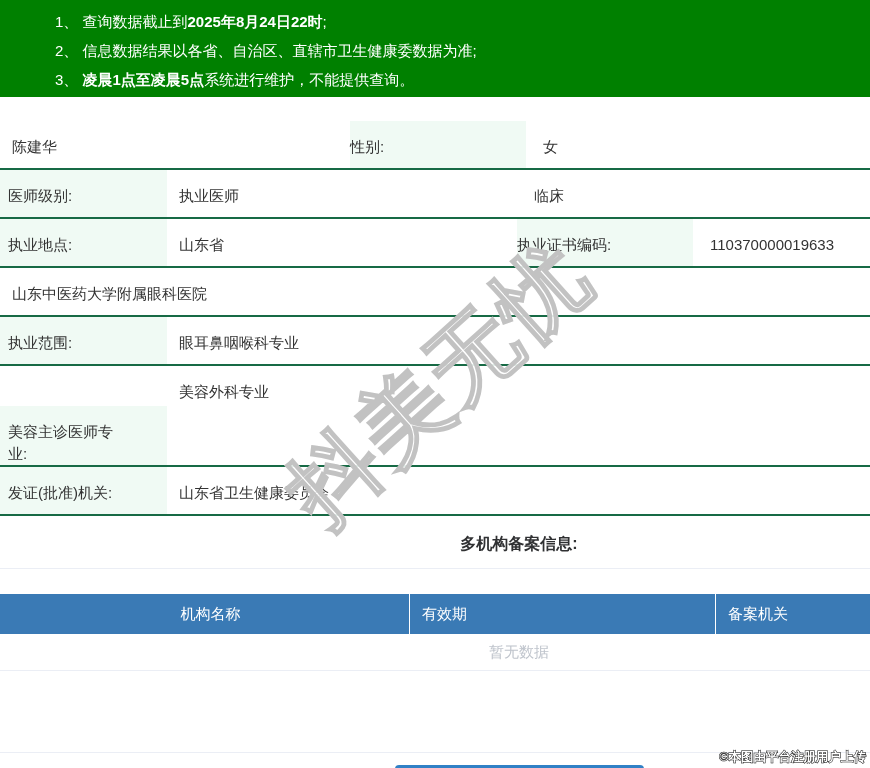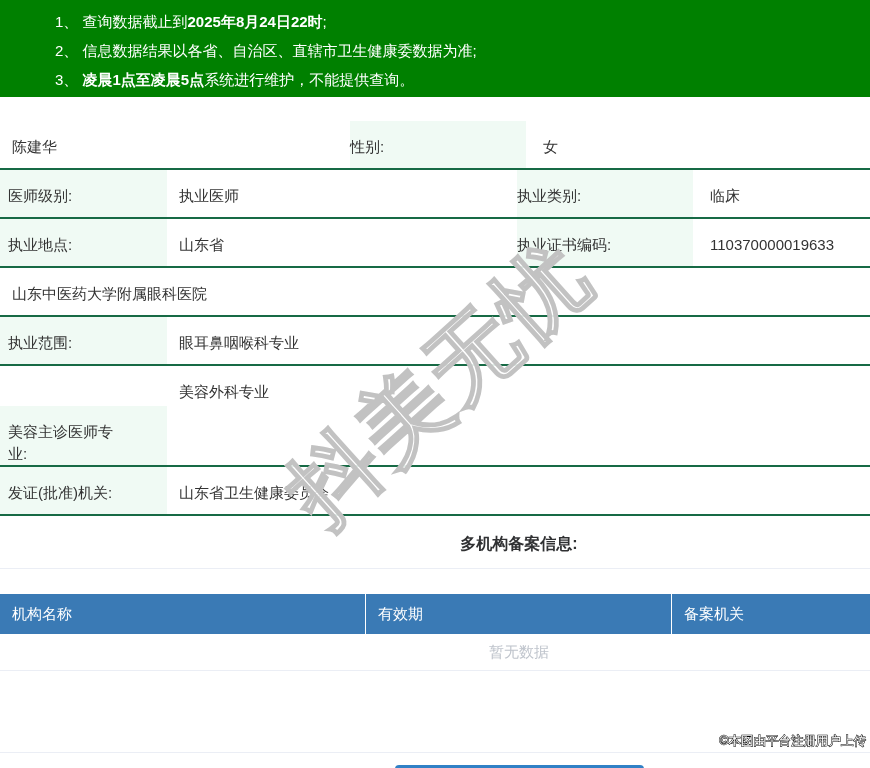--- a/index.html
+++ b/index.html
@@ -39,40 +39,40 @@
   .section-title{
     text-align:center;font-size:16px;font-weight:bold;color:#303133;
     margin:18px 0 14px;line-height:20px;
   }
   .hr-light{border:0;border-top:1px solid #ebeef5;margin:0;}
   .rec-header{
     display:flex;background:#3a7ab5;height:40px;margin-top:25px;
     color:#fff;font-size:15px;
   }
   .rec-cell{box-sizing:border-box;padding-left:12px;line-height:40px;}
-  .rc1{width:366px;border-right:1px solid #fff;}
+  .rc1{width:410px;border-right:1px solid #fff;text-align:center;}
   .rc2{width:306px;border-right:1px solid #fff;}
   .rc3{flex:1;}
   .rec-empty{
     height:36px;line-height:36px;text-align:center;
     color:#bfc4cc;font-size:15px;border-bottom:1px solid #ebeef5;
   }
   .spacer{height:81px;}
 
   
   .footer{border-top:1px solid #ebeef5;height:44px;position:relative;}
   .close-btn{
     display:block;margin:12px auto 0;width:249px;height:40px;
     background:#3181c6;color:#fff;font-size:17px;border:none;border-radius:4px;
     text-align:center;line-height:38px;cursor:pointer;
     font-family:"Liberation Sans",sans-serif;
   }
   .credit{
-    position:absolute;right:4px;bottom:18px;z-index:5;
-    font-size:12.5px;font-weight:normal;color:#fff;
+    position:absolute;right:4px;bottom:2px;z-index:5;
+    font-size:12.5px;font-weight:bold;color:#fff;
     -webkit-text-stroke:1px #000;paint-order:stroke fill;
     white-space:nowrap;
   }
 
   
   .watermark{
     position:absolute;left:180px;top:325px;width:520px;z-index:4;
     text-align:center;transform:rotate(-42deg);
     font-size:88px;font-weight:bold;letter-spacing:4px;
     color:rgba(255,255,255,0.88);
@@ -95,21 +95,20 @@
 
     <div class="irow">
       <div class="cell v1">陈建华</div>
       <div class="cell l2">性别:</div>
       <div class="cell v2">女</div>
     </div>
 
     <div class="irow">
       <div class="cell lbl l1">医师级别:</div>
       <div class="cell v1">执业医师</div>
-      <div class="cell l2">执业类别:</div>
       <div class="cell v2">临床</div>
     </div>
 
     <div class="irow">
       <div class="cell lbl l1">执业地点:</div>
       <div class="cell v1">山东省</div>
       <div class="cell l2">执业证书编码:</div>
       <div class="cell v2">110370000019633</div>
     </div>
 

